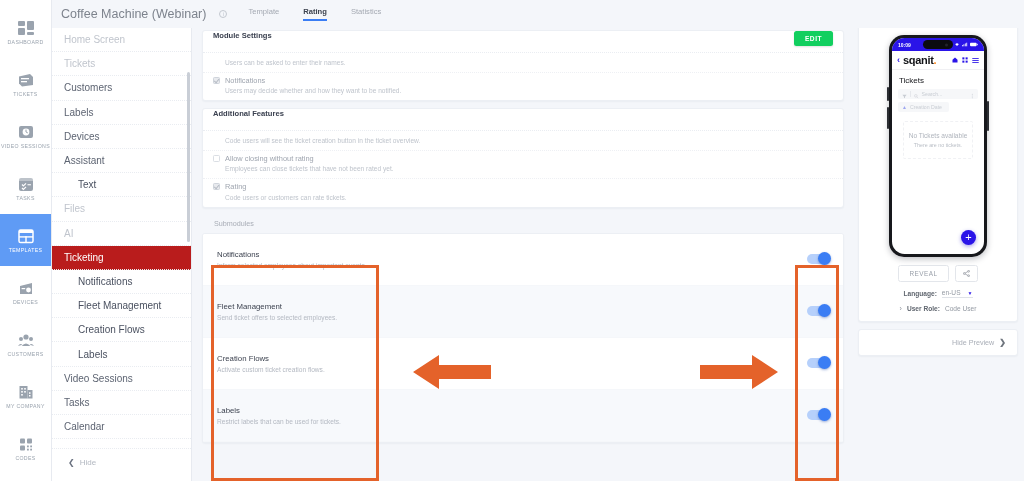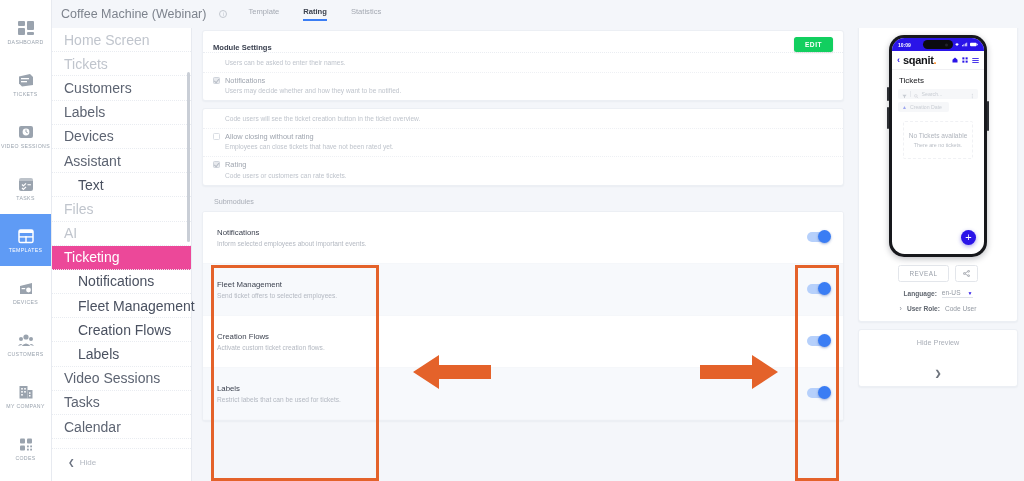--- a/index.html
+++ b/index.html
@@ -35,26 +35,26 @@
   
   #panel {
     width: 140px; flex: 0 0 140px; height: 481px; background: #ffffff;
     border-right: 1px solid #e7eaf0; position: relative;
     padding-top: 28px; z-index: 5;
   }
   #panel-scroll { position: relative; height: 453px; }
   .p-item {
     height: 24.2px; display: flex; align-items: center;
     border-bottom: 1px dotted #e9ecf1;
-    font-size: 14px; color: #5d6472; padding-left: 12px;
+    font-size: 10px; color: #5d6472; padding-left: 12px;
     cursor: pointer; white-space: nowrap;
   }
   .p-item.dim { color: #c0c5cd; }
   .p-item.sub { padding-left: 26px; color: #4a5160; }
-  .p-item.active { background: #ec4899; color: #ffffff; }
+  .p-item.active { background: #b91c1c; color: #ffffff; }
   .p-gap { height: 10px; border-bottom: 1px dotted #e9ecf1; }
   .p-hide {
     height: 26px; display: flex; align-items: center; gap: 5px;
     padding-left: 16px; font-size: 8px; color: #b3b8c1; cursor: pointer;
   }
   .p-hide .chev { font-size: 8px; color: #6b7280; }
   #panel-bar {
     position: absolute; right: 1.5px; top: 72px; width: 2.6px; height: 170px;
     background: #c9ced6; border-radius: 2px; cursor: pointer;
   }
@@ -65,21 +65,21 @@
     padding: 6px 10px 0 10px; overflow: hidden;
   }
   .card {
     background: #ffffff; border: 1px solid #eceff4; border-radius: 3px;
     box-shadow: 0 1px 1.5px rgba(30,40,60,.045);
   }
 
   
   #card-settings { margin-top: 24px; }
   .card-head {
-    height: 22px; display: flex; align-items: flex-end;
+    height: 22px; display: flex; align-items: flex-start;
     justify-content: space-between; padding: 0 10px;
     border-bottom: 1px dotted #eaedf2;
   }
   .card-title { font-size: 7.6px; color: #3b4150; font-weight: 700; }
   #edit-btn {
     background: #12cf5f; color: #fff; font-size: 6.6px; font-weight: 700;
     letter-spacing: .5px; border: none; border-radius: 2.5px;
     padding: 4px 11px; cursor: pointer; box-shadow: 0 1px 2px rgba(0,0,0,.12);
   }
   .opt-row { padding: 3px 10px 6px 10px; border-bottom: 1px dotted #eef0f4; }
@@ -231,21 +231,21 @@
   .pv-select {
     display: flex; align-items: center; gap: 7px;
     border-bottom: 1px solid #dfe2e7; padding-bottom: 1px;
   }
   .pv-caret { color: #2a14e8; font-size: 5px; }
   .pv-row.role { gap: 5px; }
   .pv-row .exp { color: #8b9099; font-size: 7px; }
 
   #hide-preview-card {
     padding: 8px 11px; display: flex; align-items: center;
-    justify-content: flex-end; gap: 22px; cursor: pointer; flex-direction: column;
+    justify-content: flex-end; gap: 5px; cursor: pointer;
   }
   #hide-preview-card .t { font-size: 7.2px; color: #a9aeb7; }
   #hide-preview-card .c { font-size: 8px; color: #6e747d; font-weight: 700; }
 
   
   #header {
     position: absolute; left: 52px; top: 0; width: 972px; height: 28px;
     background: #f4f6fa; display: flex; align-items: center;
     padding-left: 9px; z-index: 8; gap: 13px;
   }
@@ -462,20 +462,23 @@
       <div class="opt-row">
         <div class="opt-line">
           <span class="cbx checked"></span>
           <span class="opt-label">Notifications</span>
         </div>
         <div class="opt-desc">Users may decide whether and how they want to be notified.</div>
       </div>
     </section>
 
     <section class="card" id="card-additional">
+      <div class="card-head">
+        <span class="card-title">Additional Features</span>
+      </div>
       <div class="opt-row">
         <div class="opt-desc">Code users will see the ticket creation button in the ticket overview.</div>
       </div>
       <div class="opt-row">
         <div class="opt-line">
           <span class="cbx empty"></span>
           <span class="opt-label">Allow closing without rating</span>
         </div>
         <div class="opt-desc">Employees can close tickets that have not been rated yet.</div>
       </div>

